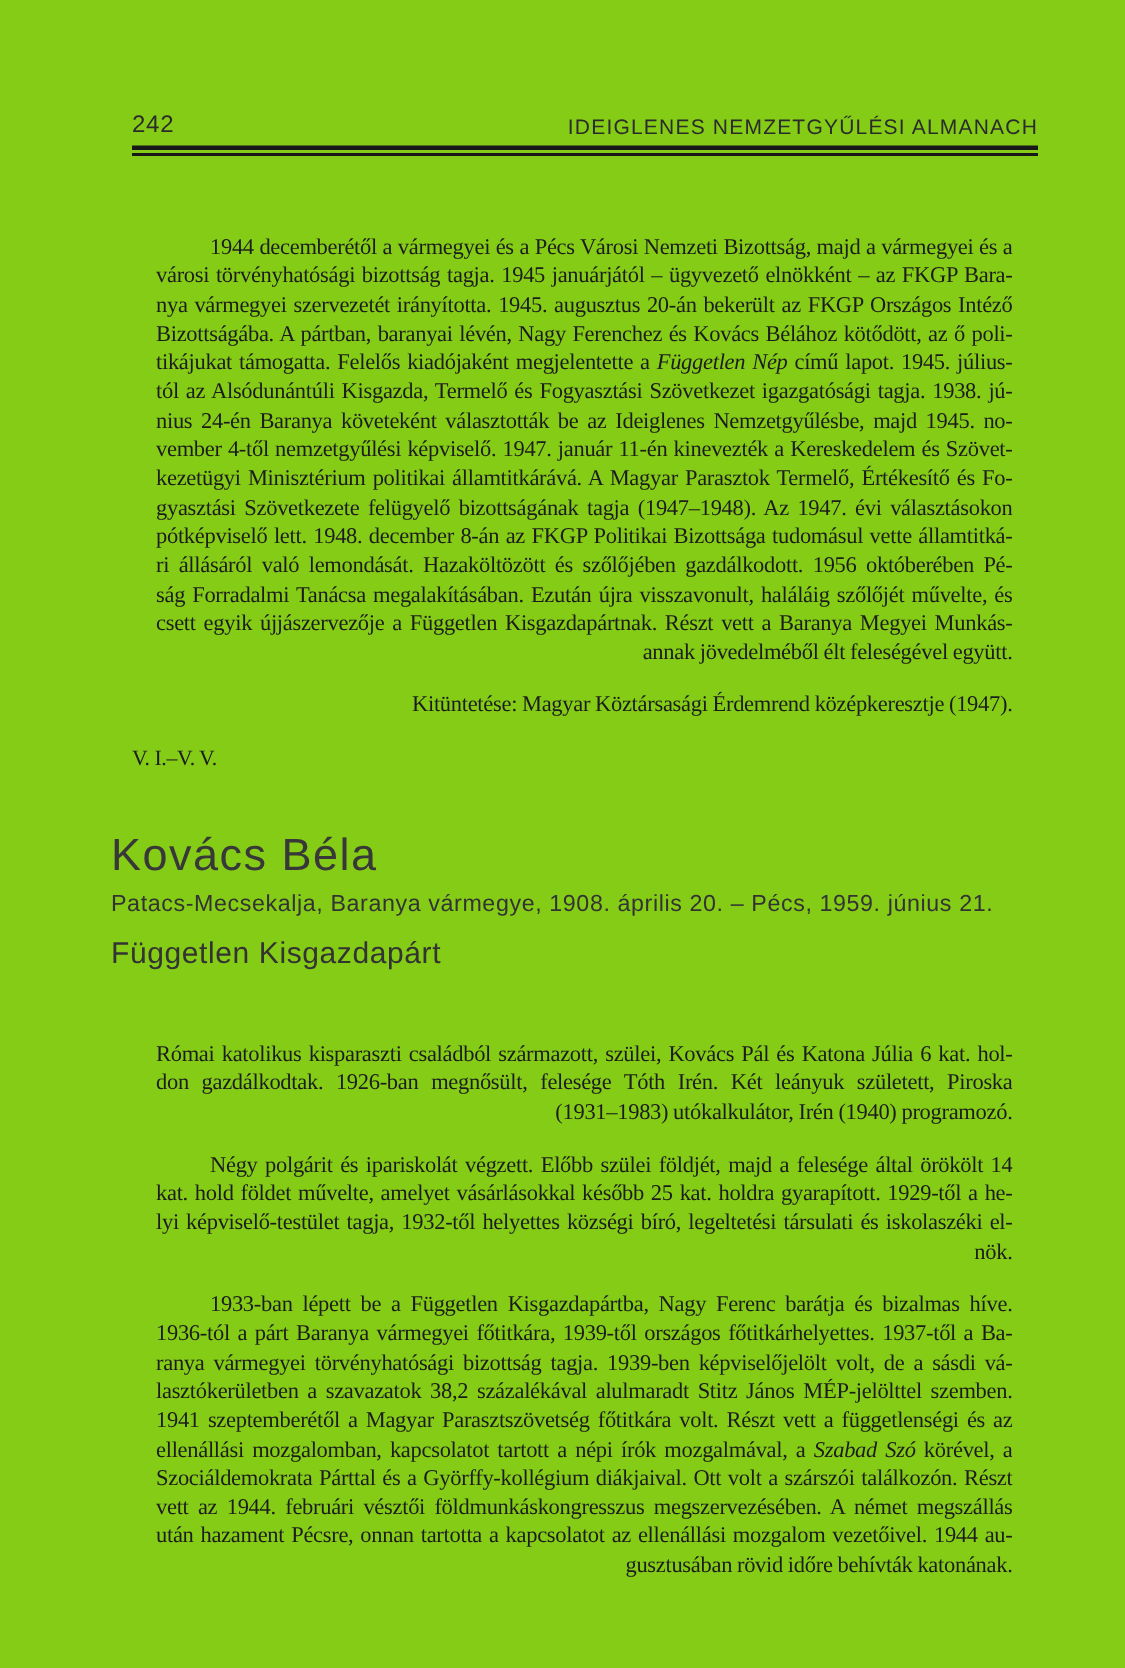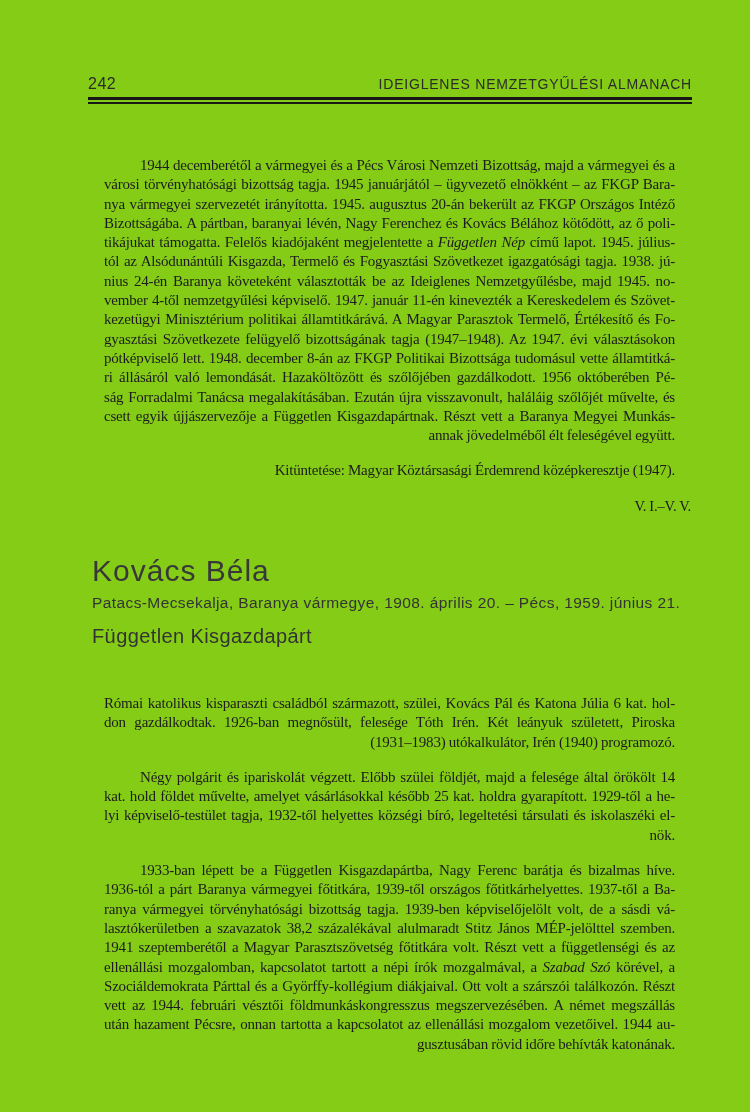--- a/index.html
+++ b/index.html
@@ -33,27 +33,27 @@
     position:absolute; left:88px; width:603px;
     font-size:15px; letter-spacing:-0.2px; word-spacing:-0.3px;
   }
   .prev { top:140px; }
   .bio  { top:678px; }
   .para { margin:16px; }
   .line { line-height:19.3px; height:19.3px; overflow:hidden; text-align:right; }
   .line.jl { text-align:justify; text-align-last:justify; }
   .line.indent { text-indent:36px; }
   .sig {
-    margin-top:4px; text-align:right;
+    margin-top:4px; text-align:left;
     font-size:14.5px; line-height:19.3px;
   }
 
   
   .entry-head {
-    position:absolute; top:553px; left:92px; width:604px;
+    position:absolute; top:553px; left:74px; width:604px;
     font-family:"Liberation Sans","DejaVu Sans",sans-serif;
     color:#3a3a3a;
   }
   .name {
     margin:0; font-size:30px; font-weight:400;
     letter-spacing:1px; line-height:36px; color:#383838;
   }
   .dates { margin-top:4px;  font-size:15.5px; letter-spacing:0.4px; line-height:20px; color:#333; }
   .party { margin-top:13px; font-size:20px; letter-spacing:0.4px; line-height:20px; color:#333; }
 </style>

